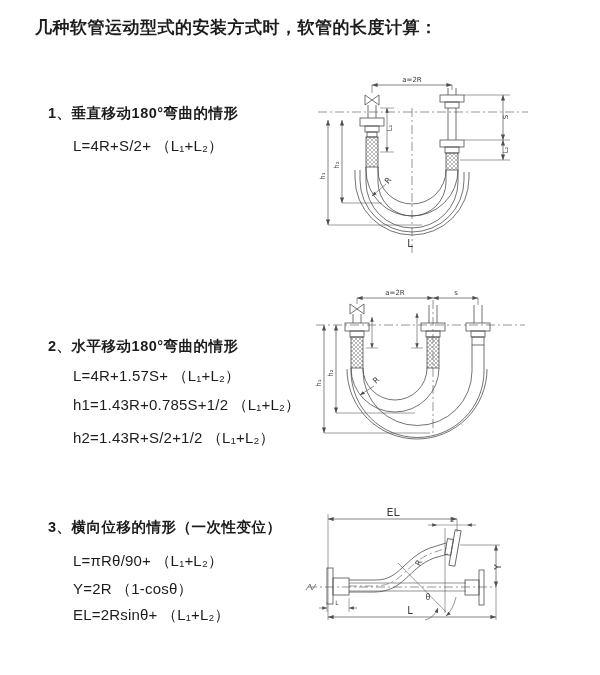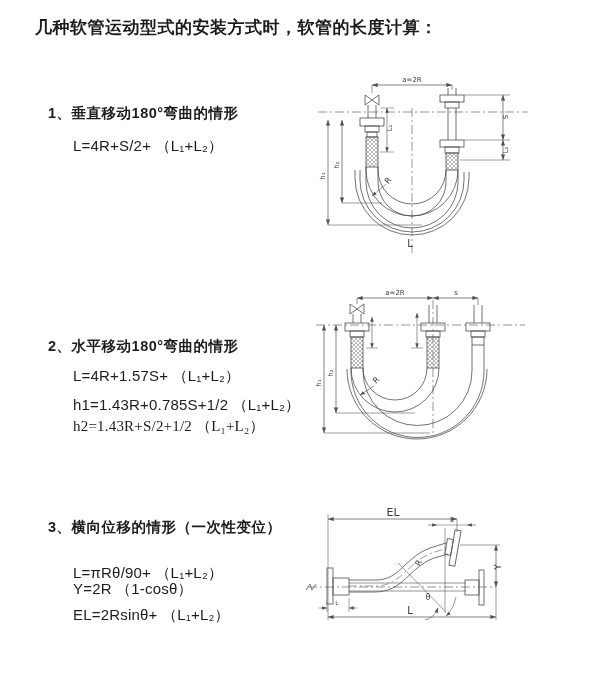--- a/index.html
+++ b/index.html
@@ -6,22 +6,22 @@
   body{
     width:600px;height:675px;background:#fff;position:relative;overflow:hidden;
     font-family:"Liberation Sans","DejaVu Sans",sans-serif;color:#1c1c1c;
   }
   .page-title{position:absolute;left:35px;top:16px;font-size:17px;font-weight:700;letter-spacing:.5px;}
   .section{position:absolute;left:48px;width:300px;}
   .sec1{top:104px;} .sec2{top:301px;margin-top:36px;} .sec3{top:518px;}
   .sec-heading{font-size:14.5px;font-weight:600;letter-spacing:.5px;}
   .formula{font-size:15px;margin-left:25px;position:absolute;white-space:nowrap;letter-spacing:.2px;}
   .sec1 .f1{top:33px;} .sec1 .f2{top:61px;} .sec1 .f3{top:89px;}
-  .sec2 .f1{top:30px;} .sec2 .f2{top:59px;} .sec2 .f3{top:80px;font-family:Liberation Serif, serif;}
-  .sec3 .f1{top:46px;text-align:right;} .sec3 .f2{top:62px;} .sec3 .f3{top:88px;}
+  .sec2 .f1{top:30px;} .sec2 .f2{top:59px;} .sec2 .f3{top:92px;}
+  .sec3 .f1{top:34px;text-align:right;} .sec3 .f2{top:62px;} .sec3 .f3{top:88px;}
   .diagram{position:absolute;}
   .d1{left:310px;top:70px;}
   .d2{left:310px;top:285px;}
   .d3{left:300px;top:500px;}
   svg{display:block;}
   svg text{font-family:"DejaVu Sans",sans-serif;fill:#3a3a3a;}
   .dimtxt{font-size:7px;}
   .bigtxt{font-size:10px;}
 </style>
 </head>

